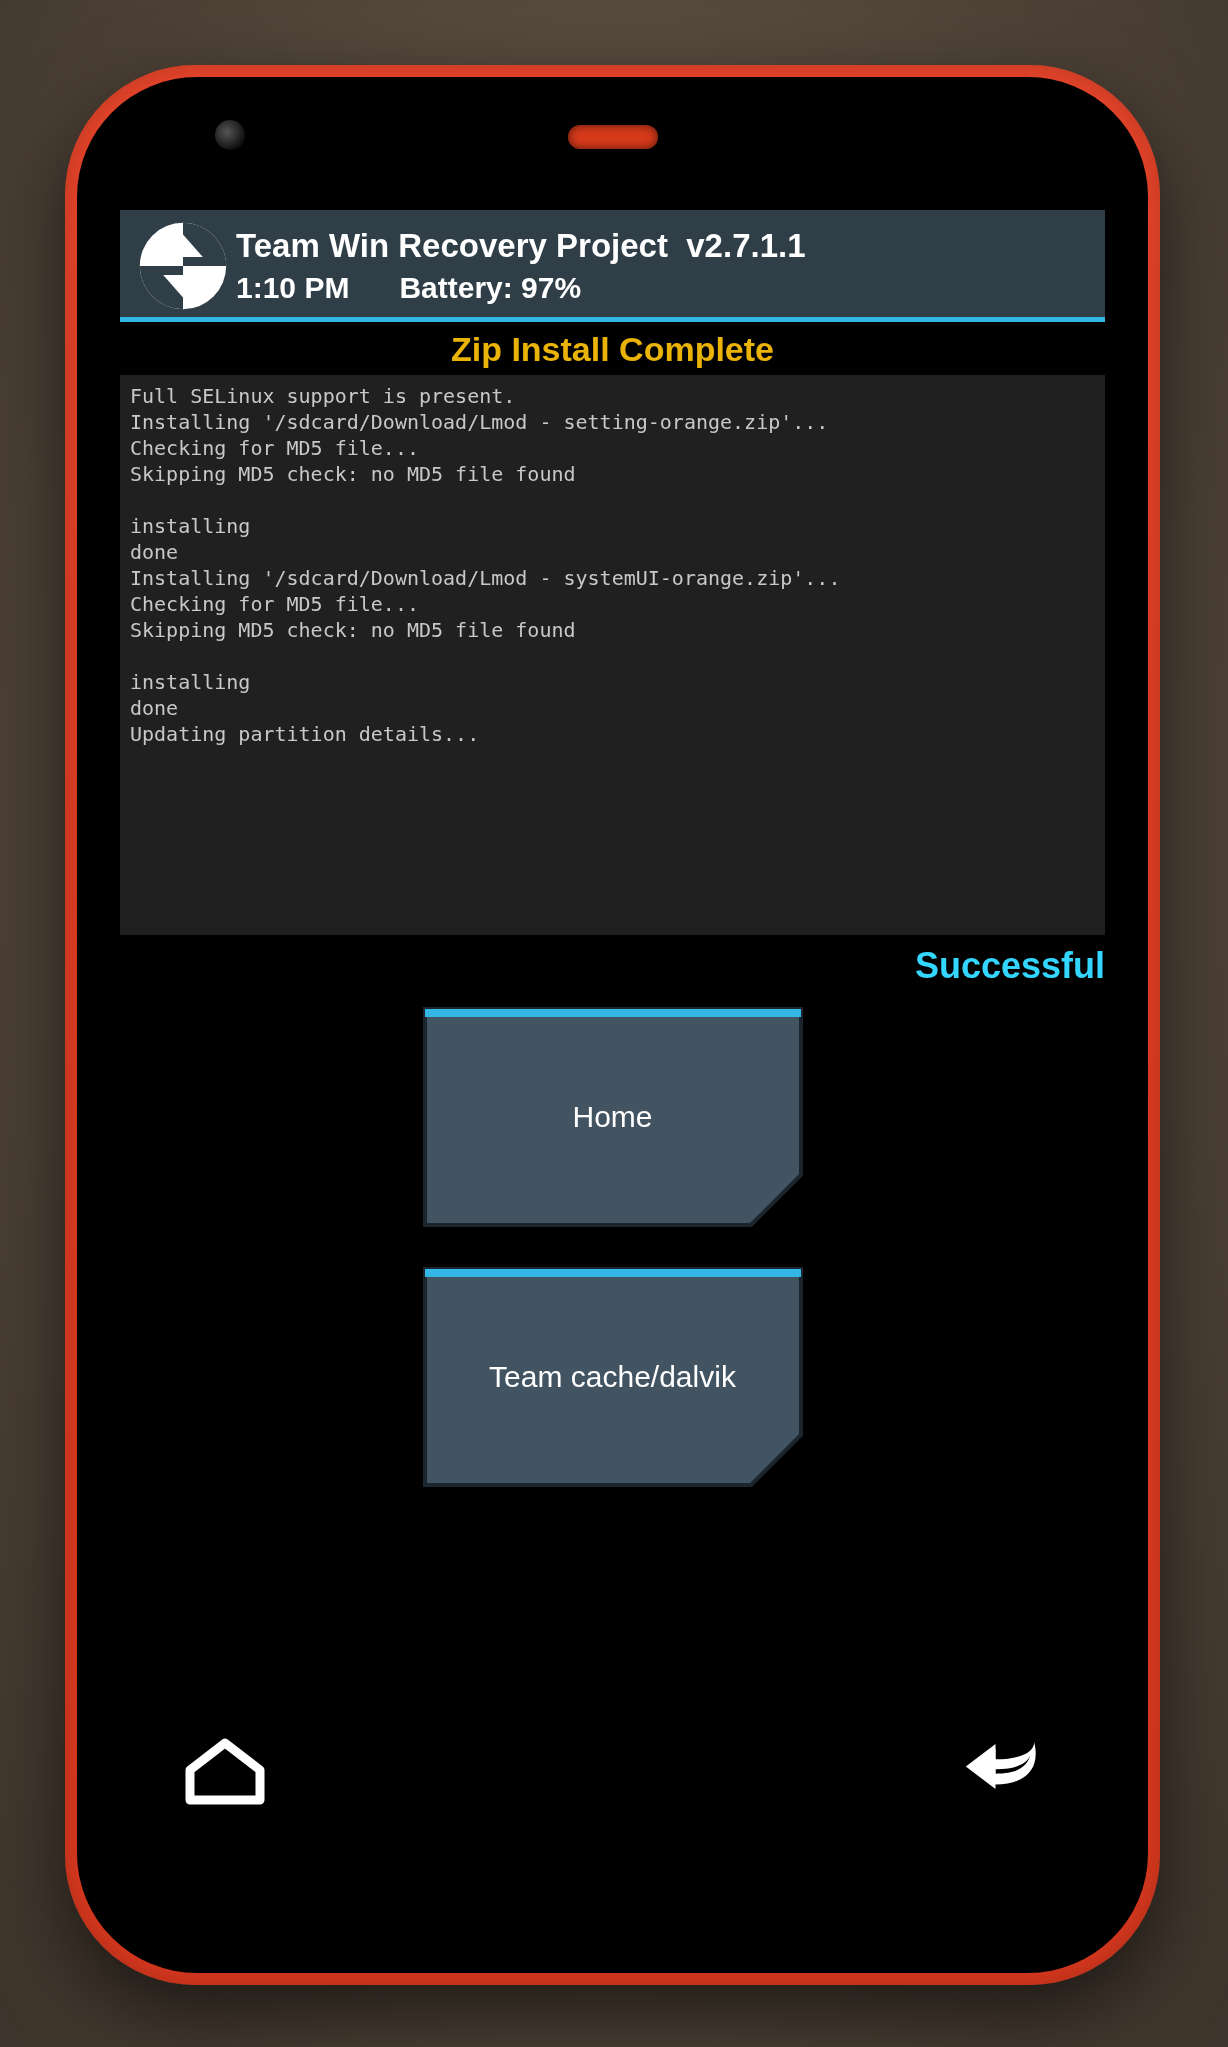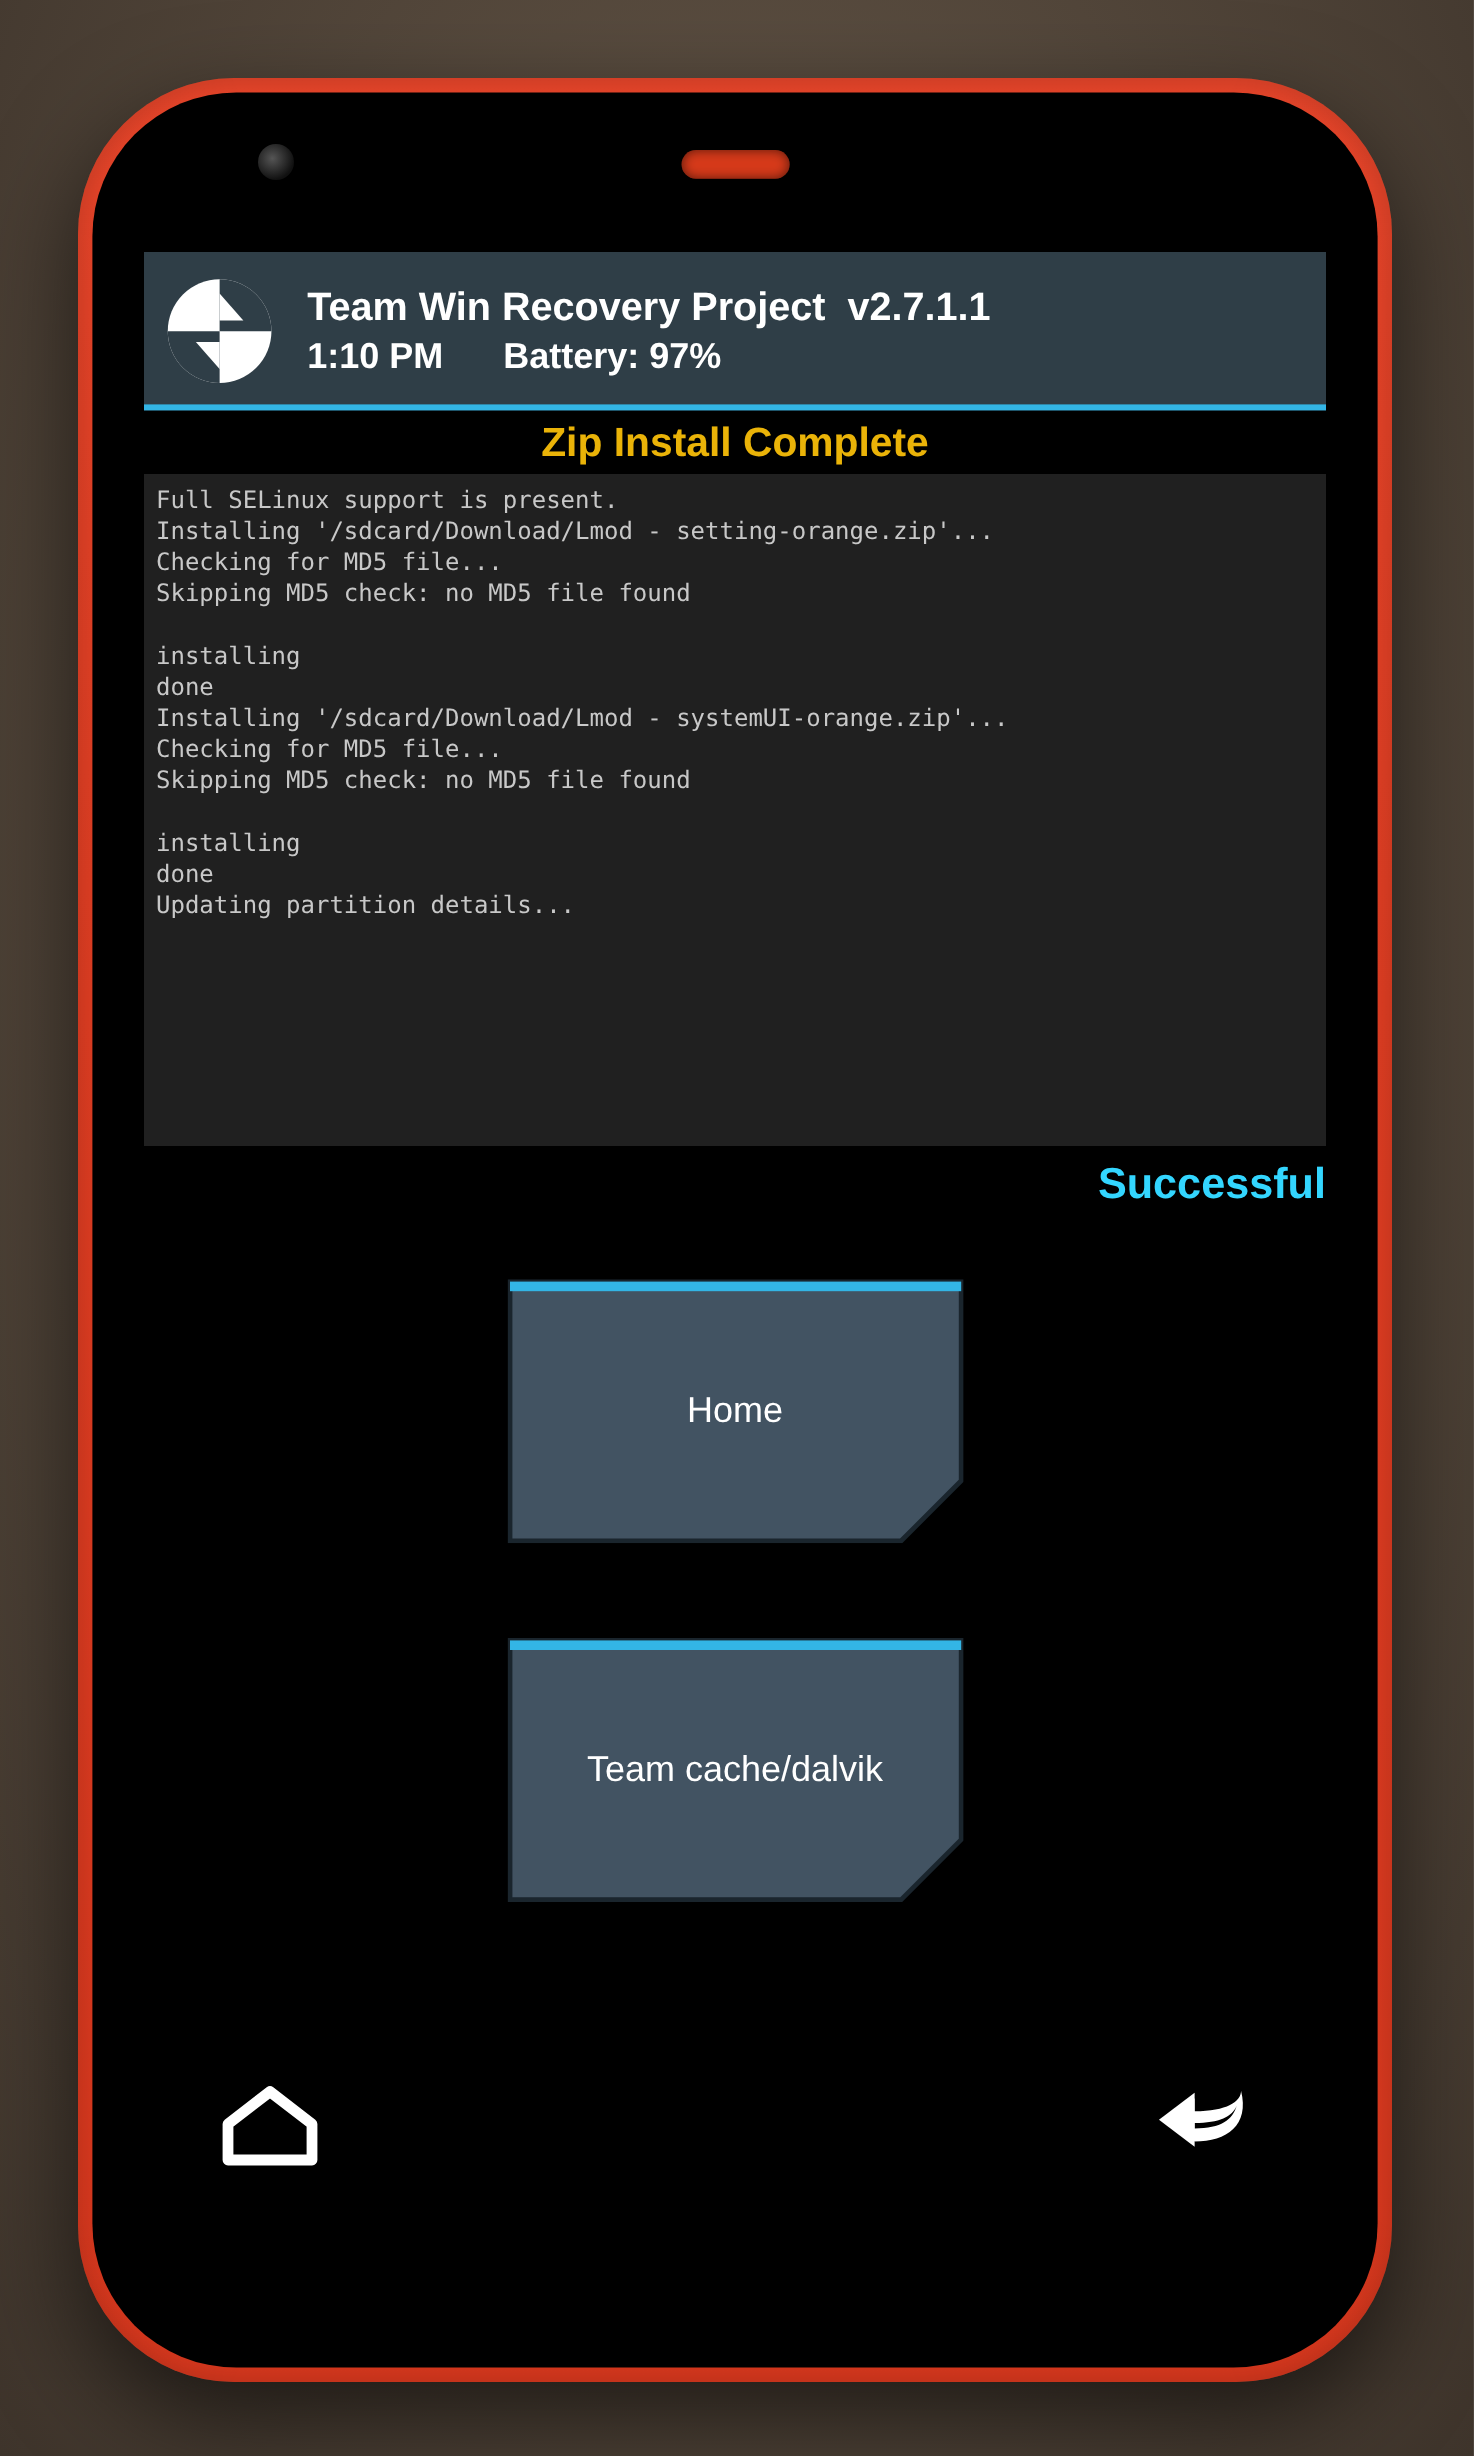--- a/index.html
+++ b/index.html
@@ -51,26 +51,26 @@
     top: 145px;
     width: 985px;
     height: 1620px;
     background: #000;
     color: #fff;
   }
 
   
   .header {
     position: relative;
-    height: 132px;
+    height: 112px;
     background: #2f3e47;
     display: flex;
     align-items: center;
     padding: 0 18px;
-    gap: 28px;
+    gap: 8px;
   }
   .header::after {
     content: "";
     position: absolute;
     left: 0; right: 0; bottom: 0;
     height: 5px;
     background: #33b5e5;
   }
   .logo {
     width: 90px; height: 90px;
@@ -115,21 +115,20 @@
   
   .btn-row { display: flex; justify-content: center; gap: 50px; margin-bottom: 40px; }
   .twrp-btn {
     position: relative;
     width: 380px;
     height: 220px;
     display: flex;
     align-items: center;
     justify-content: center;
     cursor: pointer;
-    margin-top: 39px;
   }
   .twrp-btn svg { position: absolute; left: 0; top: 0; width: 100%; height: 100%; }
   .twrp-btn .lbl {
     position: relative;
     z-index: 2;
     color: #fff;
     font-size: 30px;
     font-weight: 400;
     text-align: center;
   }

